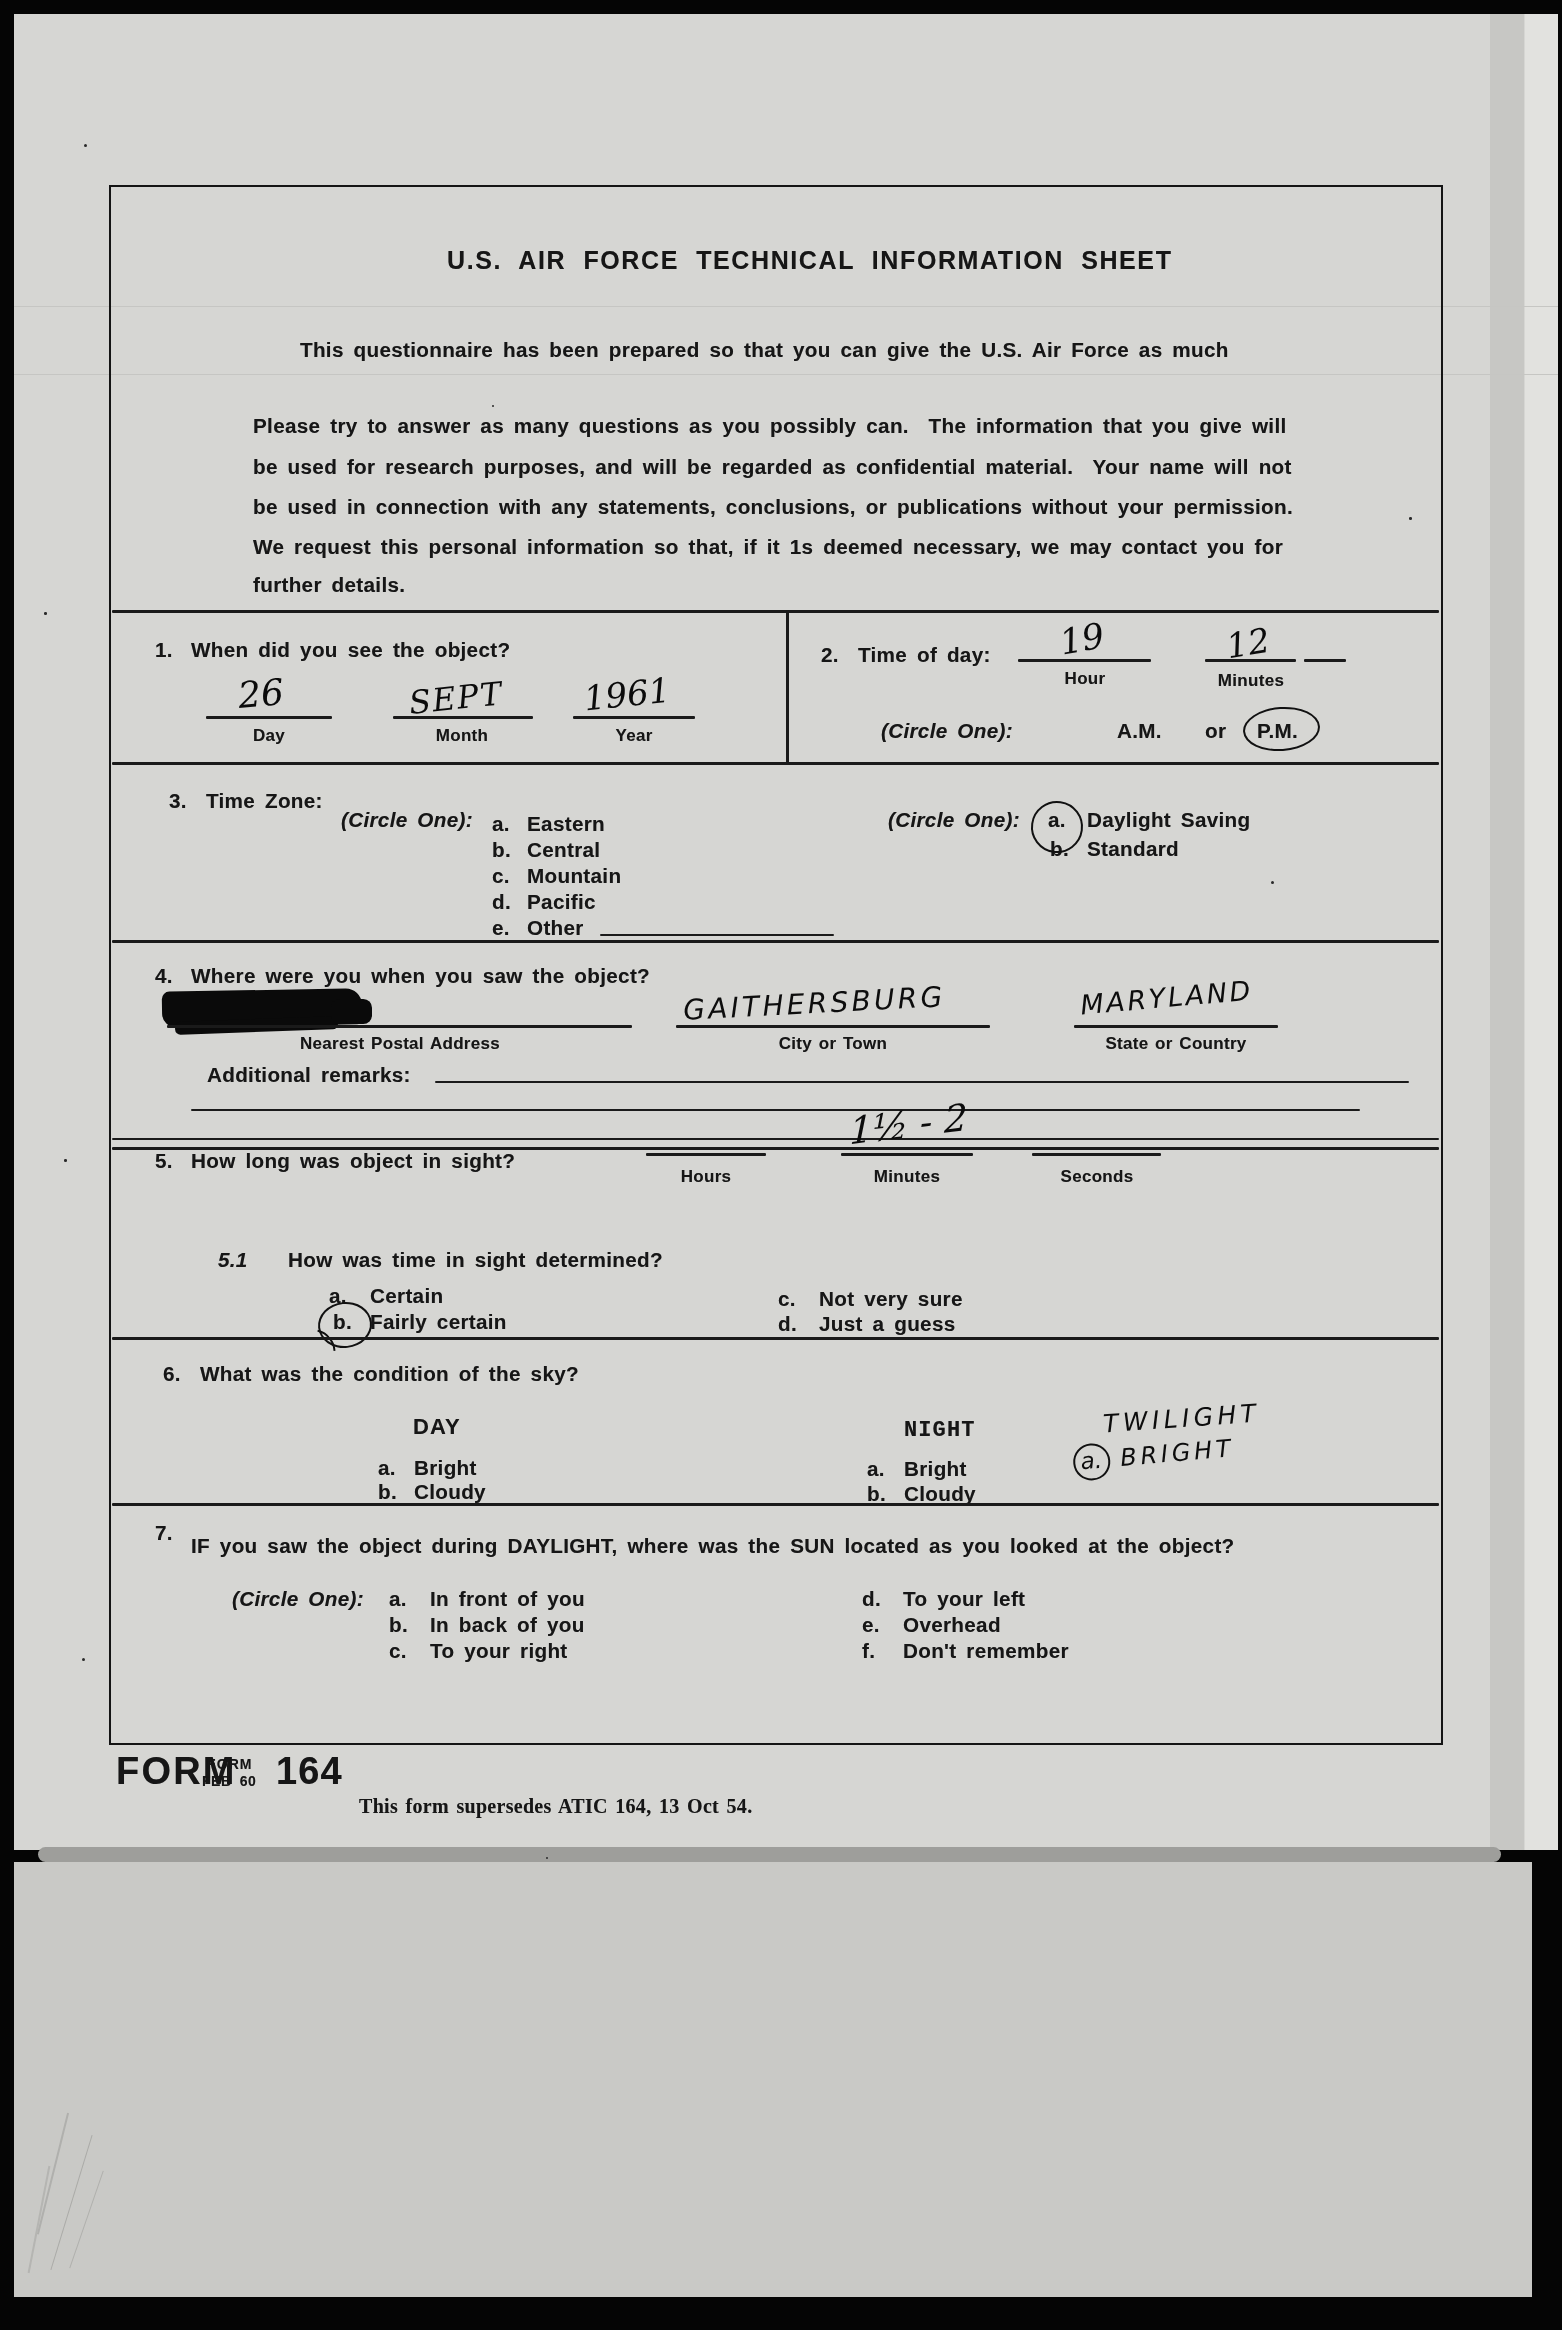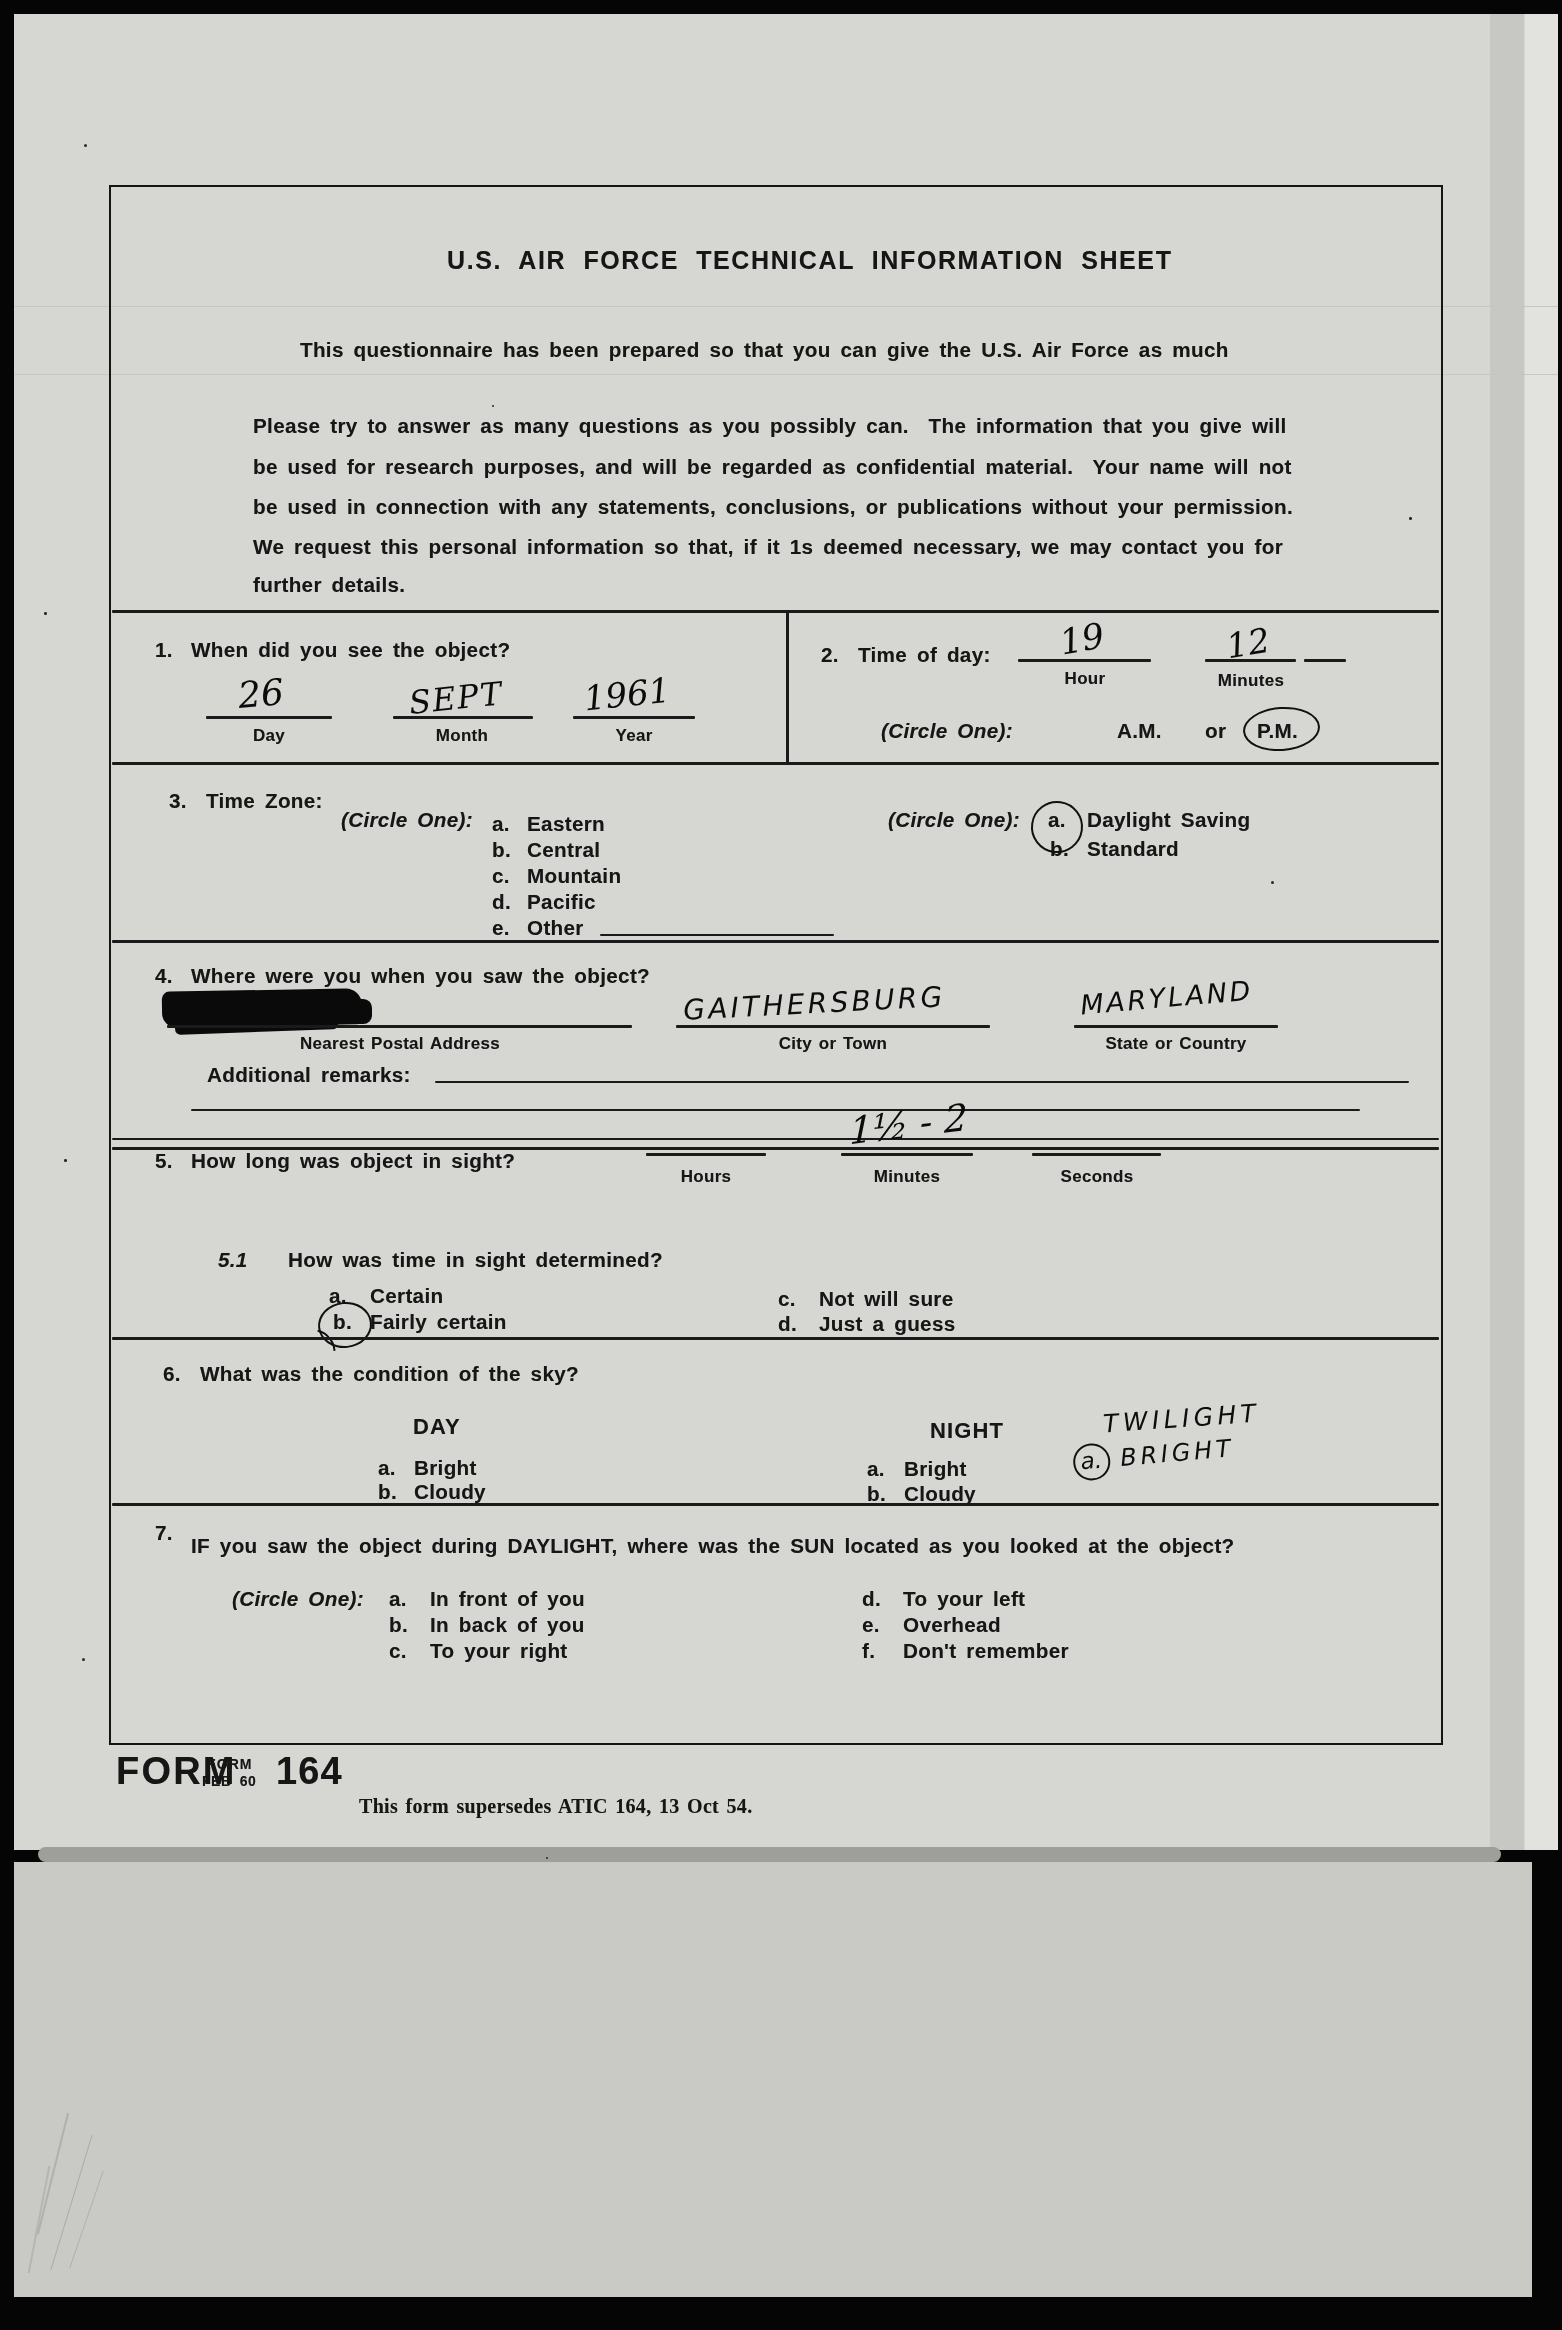--- a/index.html
+++ b/index.html
@@ -158,29 +158,29 @@
 
   <div class="abs print body38" style="left:218px;top:1248px;font-style:italic;">5.1</div>
   <div class="abs print body38" style="left:288px;top:1248px;">How was time in sight determined?</div>
   <div class="abs print body38" style="left:329px;top:1284px;">a.</div>
   <div class="abs print body38" style="left:370px;top:1284px;">Certain</div>
   <div class="abs print body38" style="left:333px;top:1310px;">b.</div>
   <div class="abs print body38" style="left:370px;top:1310px;">Fairly certain</div>
   <div class="abs circle" style="left:318px;top:1302px;width:50px;height:42px;transform:rotate(-6deg);"></div>
   <div class="abs" style="left:305px;top:1328px;width:24.5px;height:33px;border:2.7px solid transparent;border-left-color:#111;border-radius:50%;transform:rotate(140deg);"></div>
   <div class="abs print body38" style="left:778px;top:1287px;">c.</div>
-  <div class="abs print body38" style="left:819px;top:1287px;">Not will sure</div>
+  <div class="abs print body38" style="left:819px;top:1287px;">Not very sure</div>
   <div class="abs print body38" style="left:778px;top:1312px;">d.</div>
   <div class="abs print body38" style="left:819px;top:1312px;">Just a guess</div>
   <div class="abs rule" style="left:112px;top:1337px;width:1327px;height:3.3px;"></div>
 
   <div class="abs print body38" style="left:163px;top:1362px;">6.</div>
   <div class="abs print body38" style="left:200px;top:1362px;">What was the condition of the sky?</div>
   <div class="abs print caps40" style="left:413px;top:1414px;">DAY</div>
-  <div class="abs print caps40" style="left:930px;top:1418px;">NIGHT</div>
+  <div class="abs print caps40" style="left:904px;top:1418px;font-family:Liberation Mono, monospace;">NIGHT</div>
   <div class="abs hwcaps" style="left:1103px;top:1404px;font-size:25px;letter-spacing:4.4px;transform:rotate(-4deg);">TWILIGHT</div>
   <div class="abs print body38" style="left:378px;top:1456px;">a.</div>
   <div class="abs print body38" style="left:414px;top:1456px;">Bright</div>
   <div class="abs print body38" style="left:378px;top:1480px;">b.</div>
   <div class="abs print body38" style="left:414px;top:1480px;">Cloudy</div>
   <div class="abs print body38" style="left:867px;top:1457px;">a.</div>
   <div class="abs print body38" style="left:904px;top:1457px;">Bright</div>
   <div class="abs print body38" style="left:867px;top:1482px;">b.</div>
   <div class="abs print body38" style="left:904px;top:1482px;">Cloudy</div>
   <div class="abs" style="left:1073px;top:1438px;transform:rotate(-5deg);">

